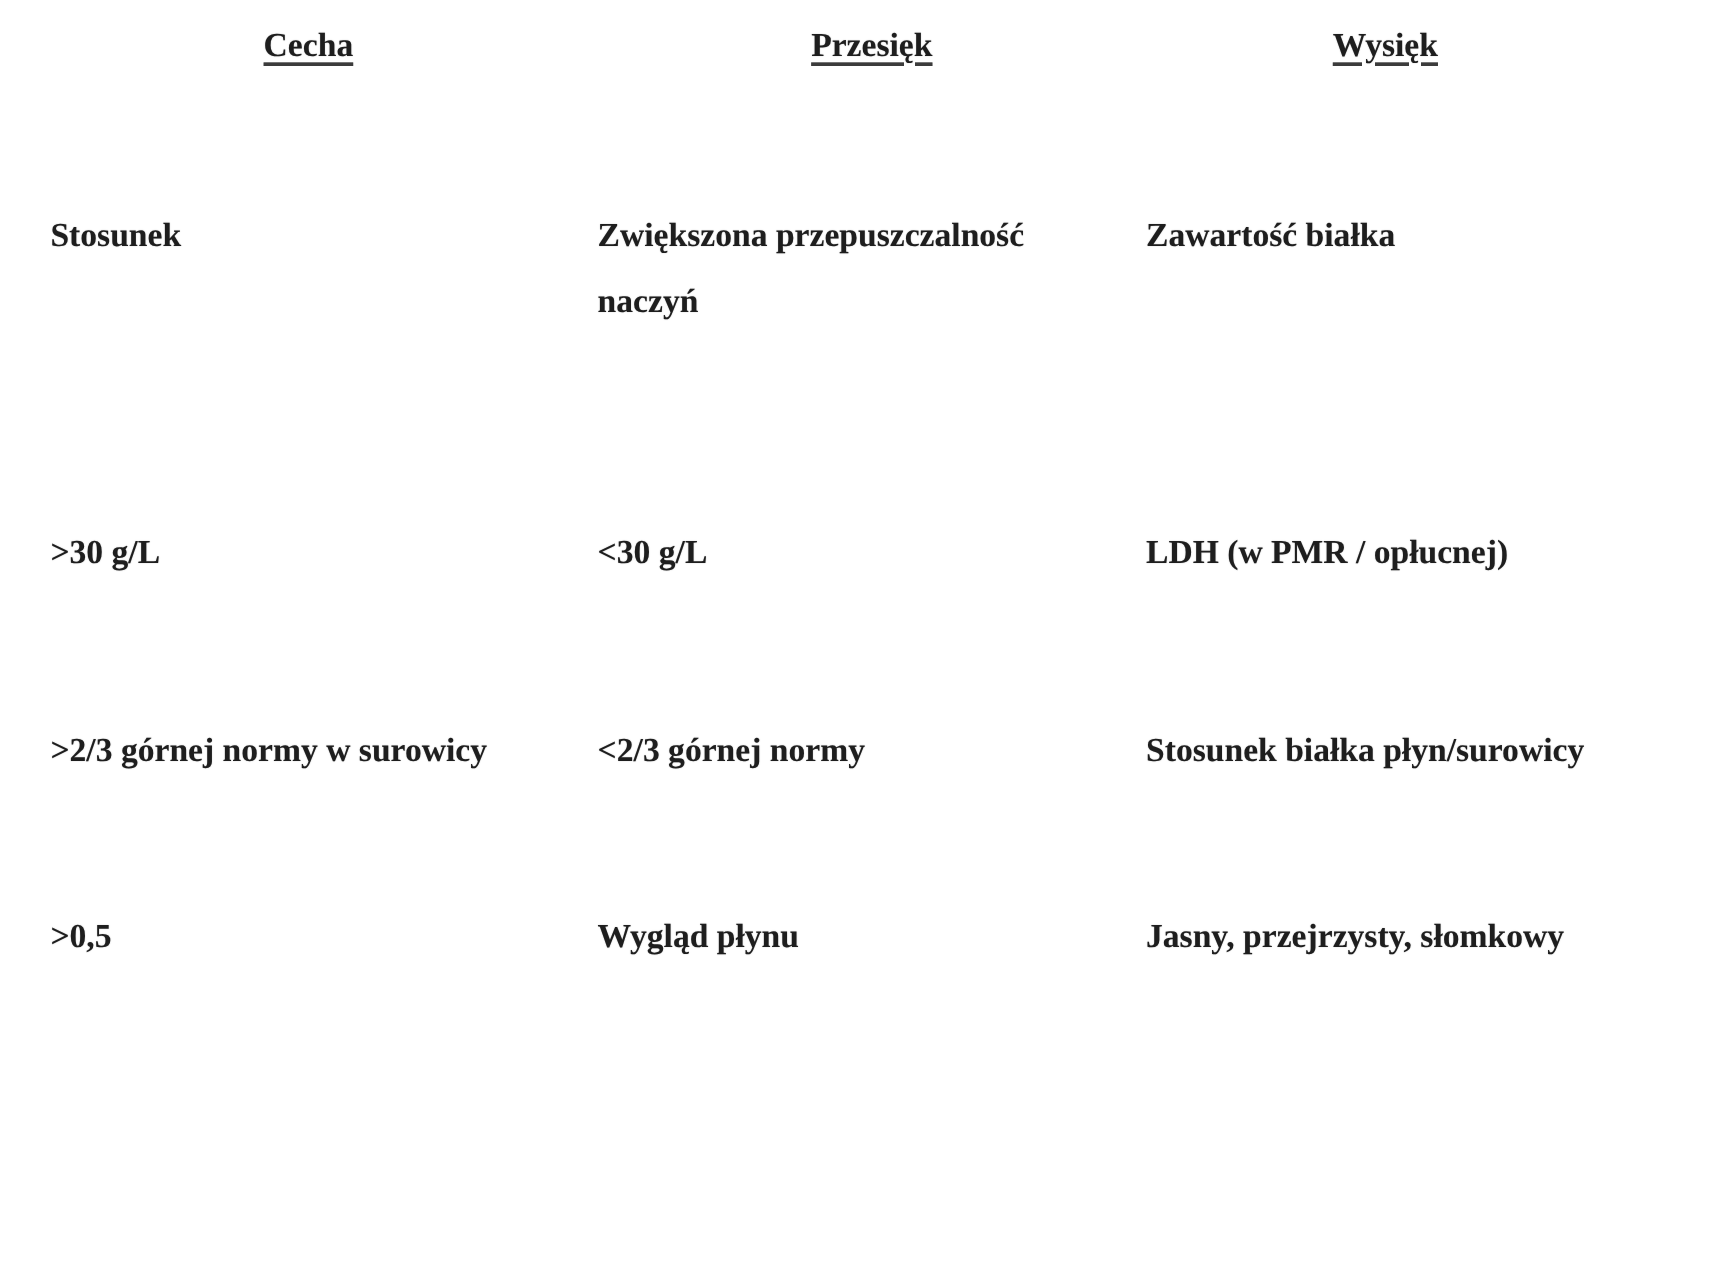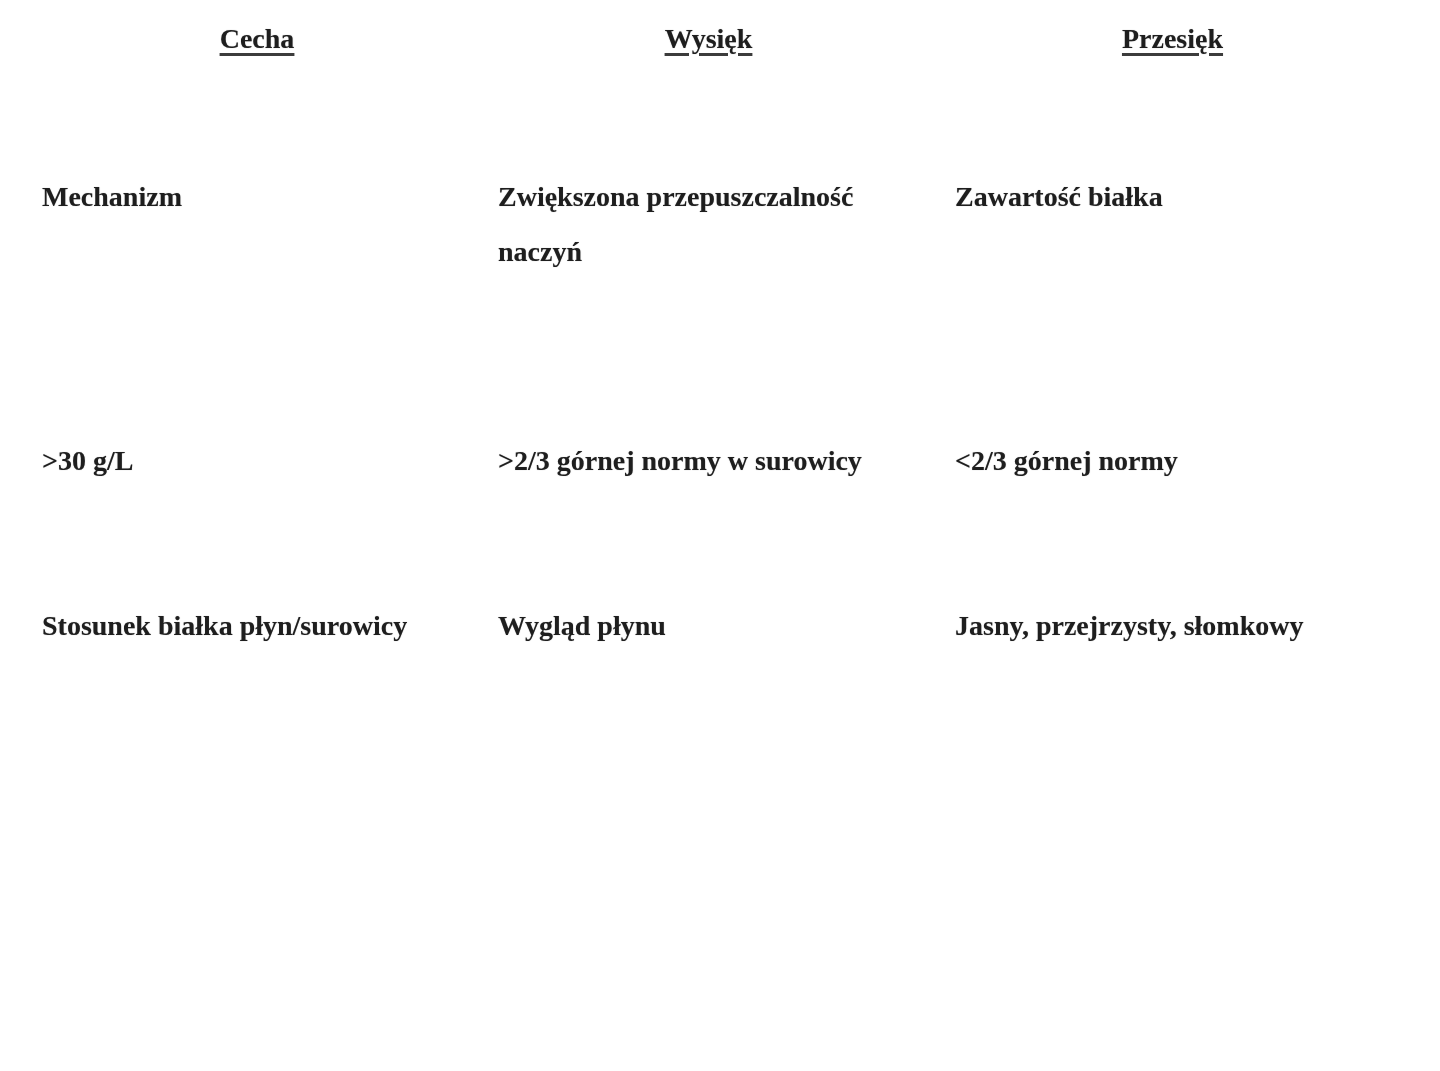--- a/index.html
+++ b/index.html
@@ -53,36 +53,39 @@
 </style>
 </head>
 <body>
 
 <div class="page">
   <div class="grid">
 
     <div class="cell head h1">
       <span class="u">Cecha</span>
     </div>
+    <div class="cell head h3">
+      <span class="u">Przesięk</span>
+    </div>
     <div class="cell head h2">
       <span class="u">Wysięk</span>
     </div>
-    <div class="cell head h3">
-      <span class="u">Przesięk</span>
-    </div>
 
-    <div class="cell feature">Mechanizm</div>
+    <div class="cell feature">Stosunek</div>
     <div class="cell val">Zwiększona przepuszczalność
 naczyń</div>
 
     <div class="cell feature">Zawartość białka</div>
     <div class="cell val">&gt;30 g/L</div>
+    <div class="cell val">&lt;30 g/L</div>
 
+    <div class="cell feature">LDH (w PMR / opłucnej)</div>
     <div class="cell val">&gt;2/3 górnej normy w surowicy</div>
     <div class="cell val">&lt;2/3 górnej normy</div>
 
     <div class="cell feature">Stosunek białka płyn/surowicy</div>
+    <div class="cell val">&gt;0,5</div>
 
     <div class="cell feature">Wygląd płynu</div>
     <div class="cell val">Jasny, przejrzysty, słomkowy</div>
 
   </div>
 </div>
 
 </body></html>

